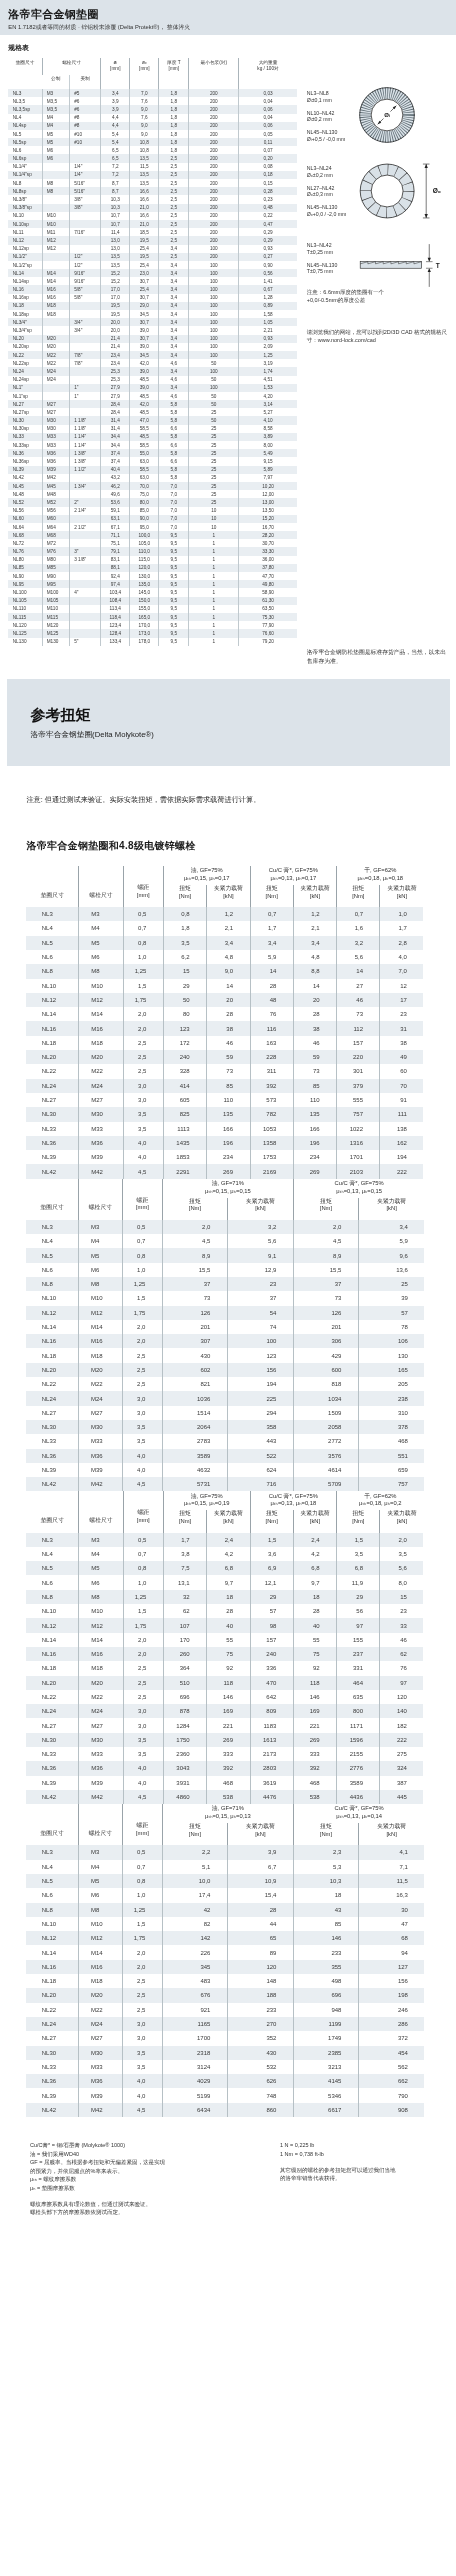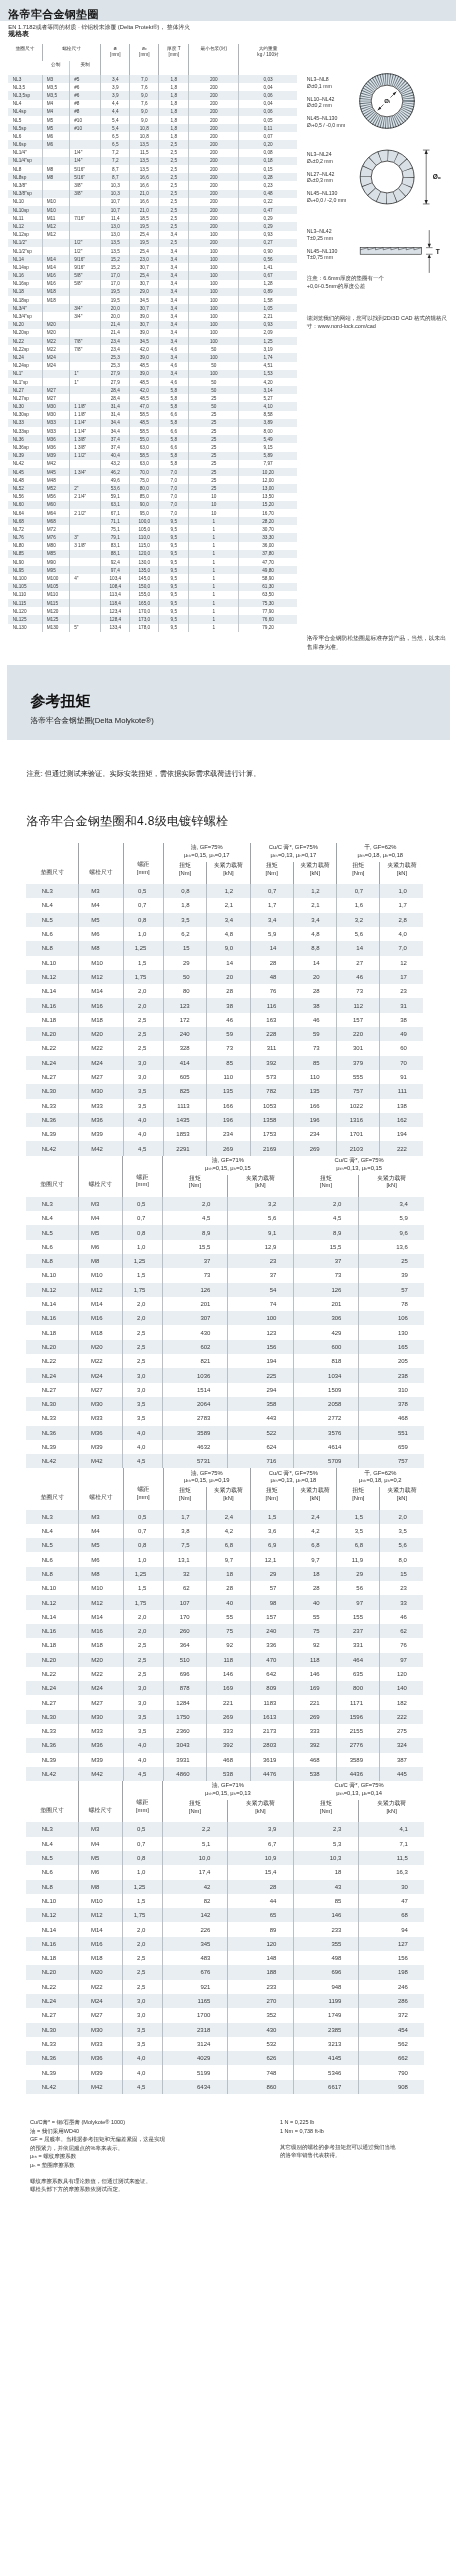--- a/index.html
+++ b/index.html
@@ -5,21 +5,21 @@
   * { box-sizing: border-box; margin: 0; padding: 0; }
   html,body { background:#fff; }
   body {
     width: 457px;
     font-family: "Liberation Sans", "DejaVu Sans", sans-serif;
     color:#333;
   }
   
   .banner1 {
     background:#dce3e9;
-    height:21px;
+    height:35px;
     padding:6.6px 0 0 8.3px;
   }
   .banner1 h1 { font-size:11px; font-weight:bold; color:#1a1a1a; letter-spacing:0.3px; }
   .banner1 .sub { font-size:5.8px; color:#333; margin-top:1.7px; }
 
   
   .spec-wrap { padding:7.7px 0 0 8.3px; }
   .spec-heading { font-size:6.9px; font-weight:bold; color:#222; margin-bottom:5.5px; }
   .spec-flex { display:flex; position:relative; }
 
@@ -47,31 +47,31 @@
   .spec-right { position:relative; width:154px; margin-left:10px; }
   .tol-block { position:absolute; left:0; width:55px; }
   .tol-item { margin-bottom:6px; font-size:5.2px; color:#333; line-height:1.3; }
   .tol-note { position:absolute; left:0; width:143px; font-size:5.5px; color:#333; line-height:1.45; white-space:pre-line; }
   .cad-note { position:absolute; left:0; width:144px; font-size:5.5px; color:#333; line-height:1.45; }
   .stock-note { position:absolute; left:0; width:144px; font-size:5.8px; color:#333; line-height:1.5; font-family:"Liberation Serif","DejaVu Serif",serif; }
   .diagram { position:absolute; }
 
   
   .banner2 {
-    background:#dce3e9; margin:33px 6.6px 0 6.6px; height:75px;
+    background:#dce3e9; margin:33px 6.6px 0 6.6px; height:87px;
     padding:27.5px 0 0 24px;
   }
   .banner2 h2 { font-size:15px; font-weight:bold; color:#111; }
   .banner2 .sub { font-size:7.7px; color:#222; margin-top:4.4px; }
 
   .torque-note { margin:29px 33px 0 26.4px; font-size:7.2px; color:#1d1d1d; }
 
   
   #torque-tables { padding:0 33px 0 26.4px; }
-  .tq-title { font-size:12px; font-weight:normal; color:#1c1c1c; margin:34px 0 13.2px 0; letter-spacing:0.3px; }
+  .tq-title { font-size:10px; font-weight:bold; color:#1c1c1c; margin:34px 0 13.2px 0; letter-spacing:0.3px; }
   table.tqt { border-collapse:collapse; table-layout:fixed; width:397px; }
   table.tqt th {
     font-weight:normal; font-size:5.8px; color:#2e2e2e;
     white-space:pre-line; line-height:1.35;
     border-left:0.6px solid #99a3a9; text-align:center;
   }
   table.tqt th.base { vertical-align:bottom; padding-bottom:7.7px; }
   table.tqt th.base.b0 { border-left:none; }
   table.tqt th.grp { vertical-align:top; padding:1.1px 1.1px 2.2px 1.1px; }
   table.tqt th.sub { vertical-align:top; padding:0 1.1px 6.6px 1.1px; }

